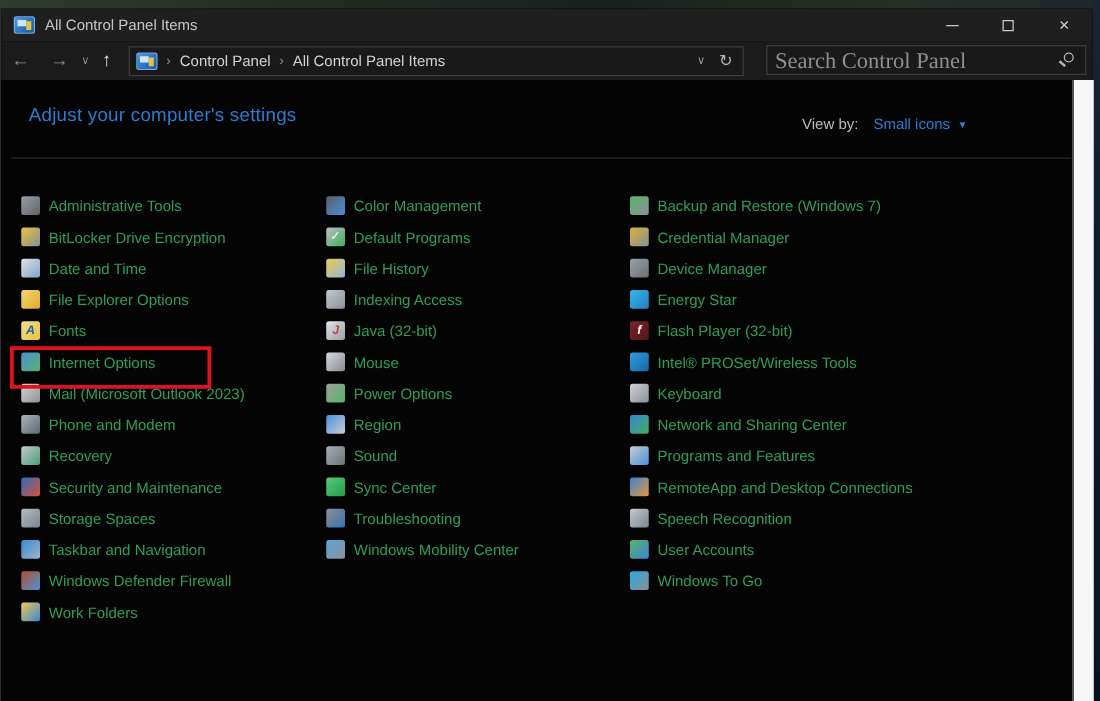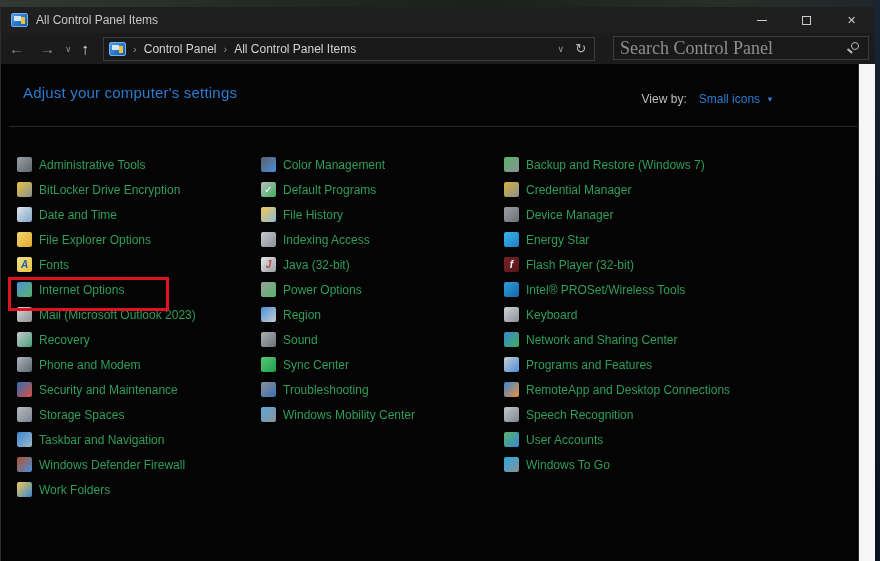--- a/index.html
+++ b/index.html
@@ -147,28 +147,28 @@
           </div>
           <div class="item">
             <span class="ic" style="background: linear-gradient(135deg, rgb(74, 144, 217), rgb(88, 179, 104));"></span>
             <span class="lb">Internet Options</span>
           </div>
           <div class="item">
             <span class="ic" style="background: linear-gradient(135deg, rgb(211, 212, 214), rgb(143, 146, 150));"></span>
             <span class="lb">Mail (Microsoft Outlook 2023)</span>
           </div>
           <div class="item">
+            <span class="ic" style="background: linear-gradient(135deg, rgb(174, 180, 188), rgb(91, 103, 112));"></span>
+            <span class="lb">Phone and Modem</span>
+          </div>
+          <div class="item">
             <span class="ic" style="background: linear-gradient(135deg, rgb(196, 201, 207), rgb(73, 160, 120));"></span>
             <span class="lb">Recovery</span>
           </div>
           <div class="item">
-            <span class="ic" style="background: linear-gradient(135deg, rgb(174, 180, 188), rgb(91, 103, 112));"></span>
-            <span class="lb">Phone and Modem</span>
-          </div>
-          <div class="item">
             <span class="ic" style="background: linear-gradient(135deg, rgb(45, 111, 184), rgb(217, 79, 61));"></span>
             <span class="lb">Security and Maintenance</span>
           </div>
           <div class="item">
             <span class="ic" style="background: linear-gradient(135deg, rgb(182, 188, 196), rgb(124, 132, 142));"></span>
             <span class="lb">Storage Spaces</span>
           </div>
           <div class="item">
             <span class="ic" style="background: linear-gradient(135deg, rgb(58, 135, 212), rgb(159, 182, 200));"></span>
             <span class="lb">Taskbar and Navigation</span>
@@ -195,20 +195,24 @@
             <span class="ic" style="background: linear-gradient(135deg, rgb(240, 201, 84), rgb(143, 184, 216));"></span>
             <span class="lb">File History</span>
           </div>
           <div class="item">
             <span class="ic" style="background: linear-gradient(135deg, rgb(196, 201, 207), rgb(138, 144, 152));"></span>
             <span class="lb">Indexing Access</span>
           </div>
           <div class="item">
             <span class="ic" style="background: linear-gradient(135deg, rgb(228, 231, 234), rgb(154, 159, 165)); color: rgb(184, 74, 58);">J</span>
             <span class="lb">Java (32-bit)</span>
+          </div>
+          <div class="item">
+            <span class="ic" style="background: linear-gradient(135deg, rgb(216, 218, 220), rgb(133, 137, 142));"></span>
+            <span class="lb">Mouse</span>
           </div>
           <div class="item">
             <span class="ic" style="background: linear-gradient(135deg, rgb(154, 162, 154), rgb(88, 179, 104));"></span>
             <span class="lb">Power Options</span>
           </div>
           <div class="item">
             <span class="ic" style="background: linear-gradient(135deg, rgb(74, 144, 217), rgb(200, 205, 211));"></span>
             <span class="lb">Region</span>
           </div>
           <div class="item">

